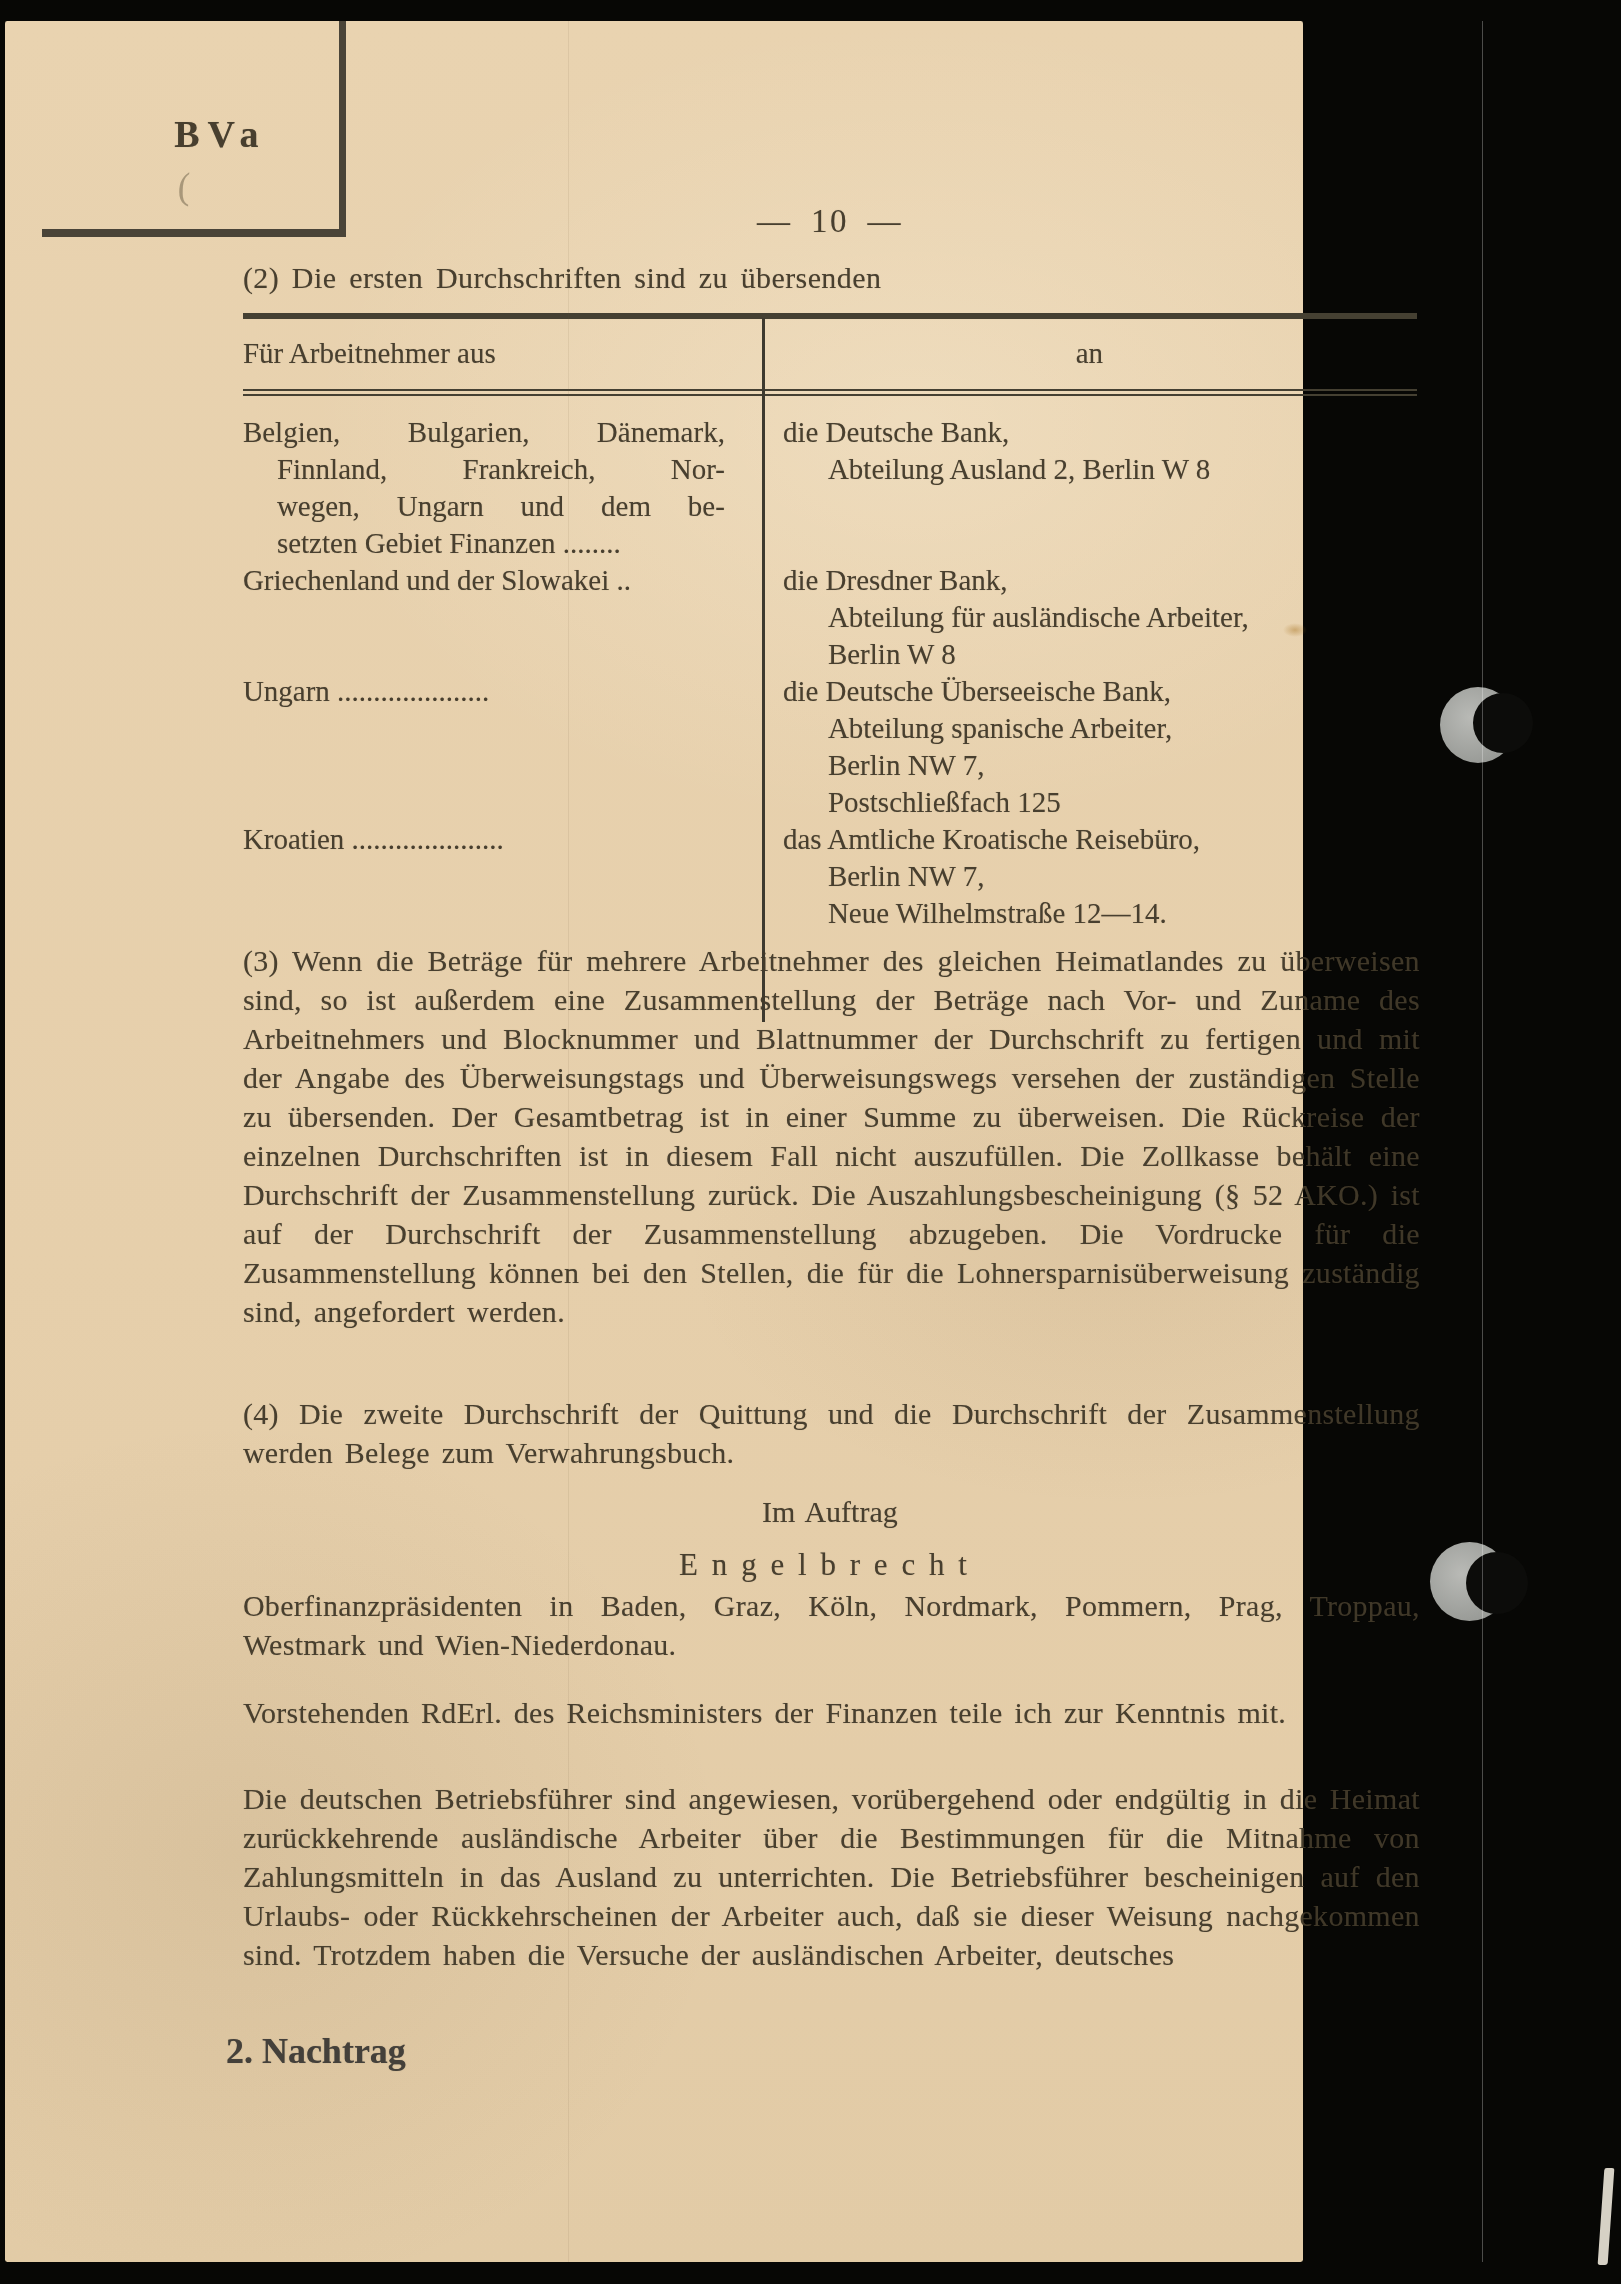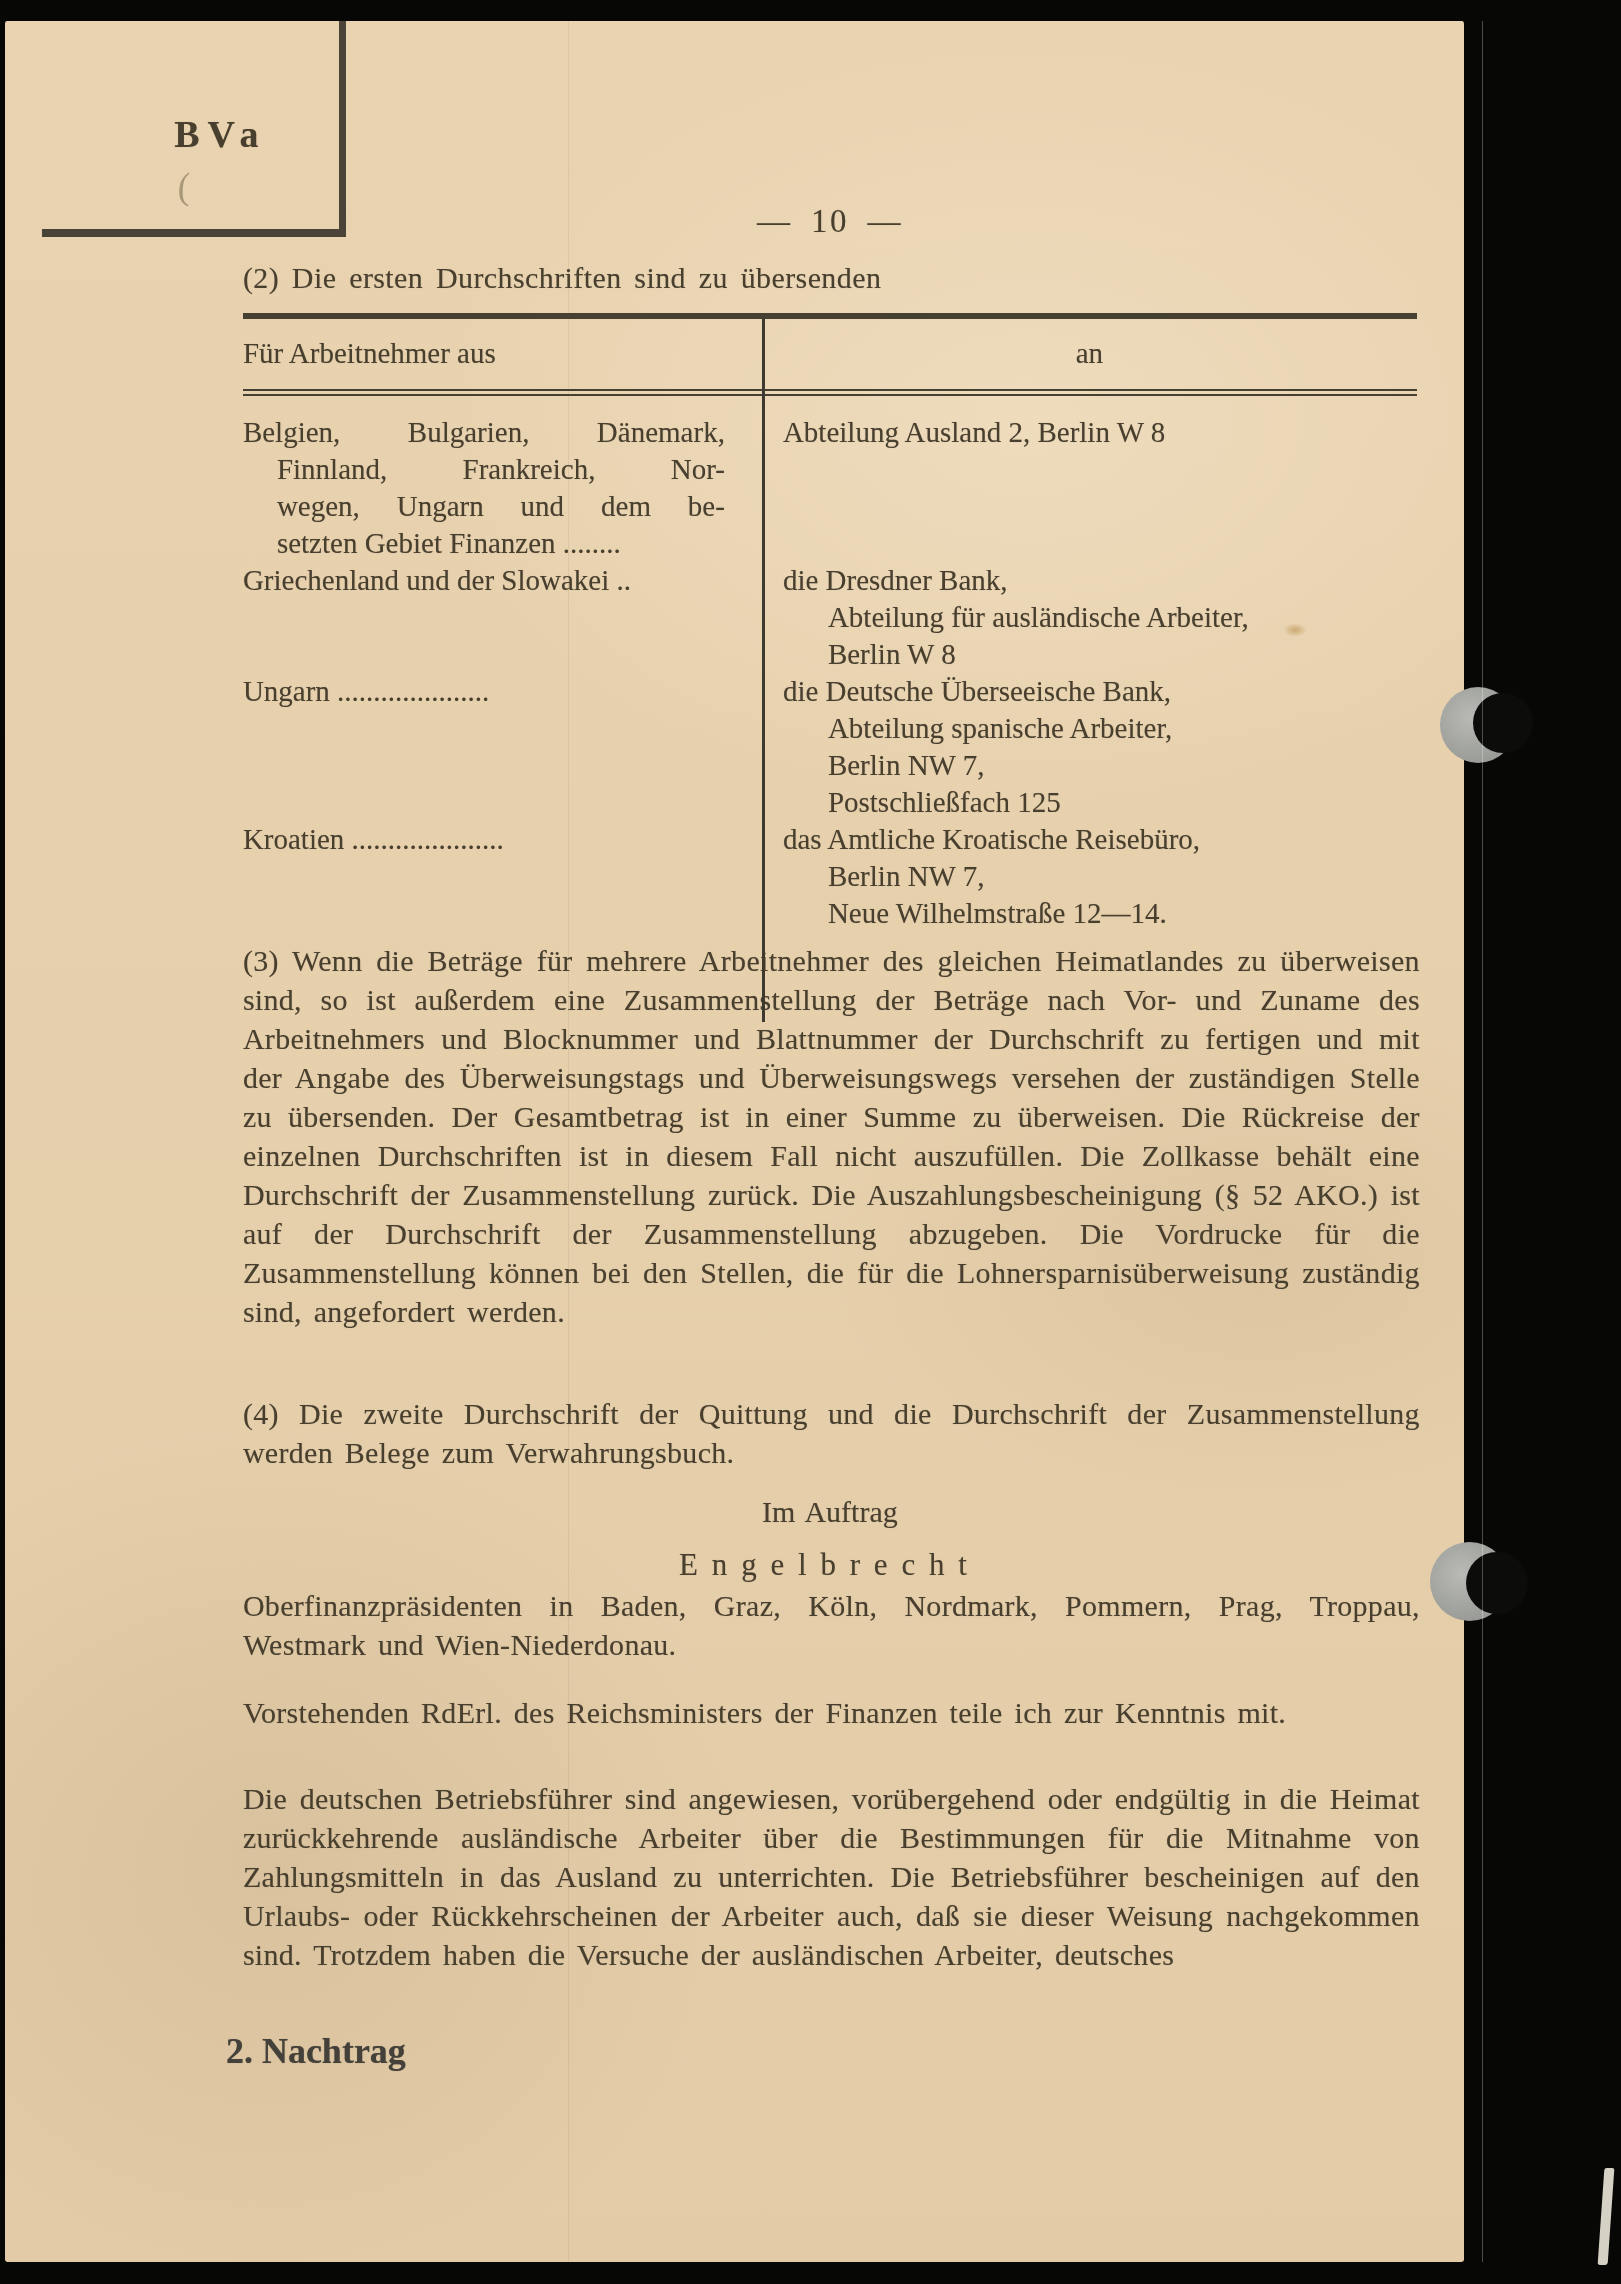--- a/index.html
+++ b/index.html
@@ -4,21 +4,21 @@
 <style>
   html,body{margin:0;padding:0;background:#070705;}
   #scan{
     position:relative;
     width:1622px;height:2284px;
     background:#070705;
     overflow:hidden;
     font-family:"Liberation Serif","DejaVu Serif",serif;
   }
   #paper{
-    position:absolute;left:4.9px;top:21px;width:1459px;height:2241px;
+    position:absolute;left:4.9px;top:21px;width:1298px;height:2241px;
     background:
       radial-gradient(973px 649px at 70% 18%, rgba(255,246,226,0.28), transparent 62%),
       radial-gradient(811px 730px at 18% 82%, rgba(118,94,58,0.10), transparent 60%),
       radial-gradient(730px 422px at 86% 55%, rgba(128,100,60,0.09), transparent 60%),
       linear-gradient(180deg,#e9d3b0 0%,#e6cfab 55%,#e2cba6 100%);
     color:#4e4737;
     border-radius:2.4px;
   }
   .ink{ color:rgba(66,58,42,0.95); text-shadow:0 0 0.8px rgba(66,58,42,0.35); }
   .abs{ position:absolute; }
@@ -125,20 +125,21 @@
         <div class="tdivider"></div>
 
         <div class="trow">
           <div class="cell-aus">
             <div class="ln j">Belgien, Bulgarien, Dänemark,</div>
             <div class="ln j">Finnland, Frankreich, Nor-</div>
             <div class="ln j">wegen, Ungarn und dem be-</div>
             <div class="ln">setzten Gebiet Finanzen ........</div>
           </div>
           <div class="cell-an">
+            <div class="ln">die Deutsche Bank,</div>
             <div class="ln">Abteilung Ausland 2, Berlin W 8</div>
           </div>
         </div>
 
         <div class="trow">
           <div class="cell-aus">
             <div class="ln">Griechenland und der Slowakei ..</div>
           </div>
           <div class="cell-an">
             <div class="ln">die Dresdner Bank,</div>

